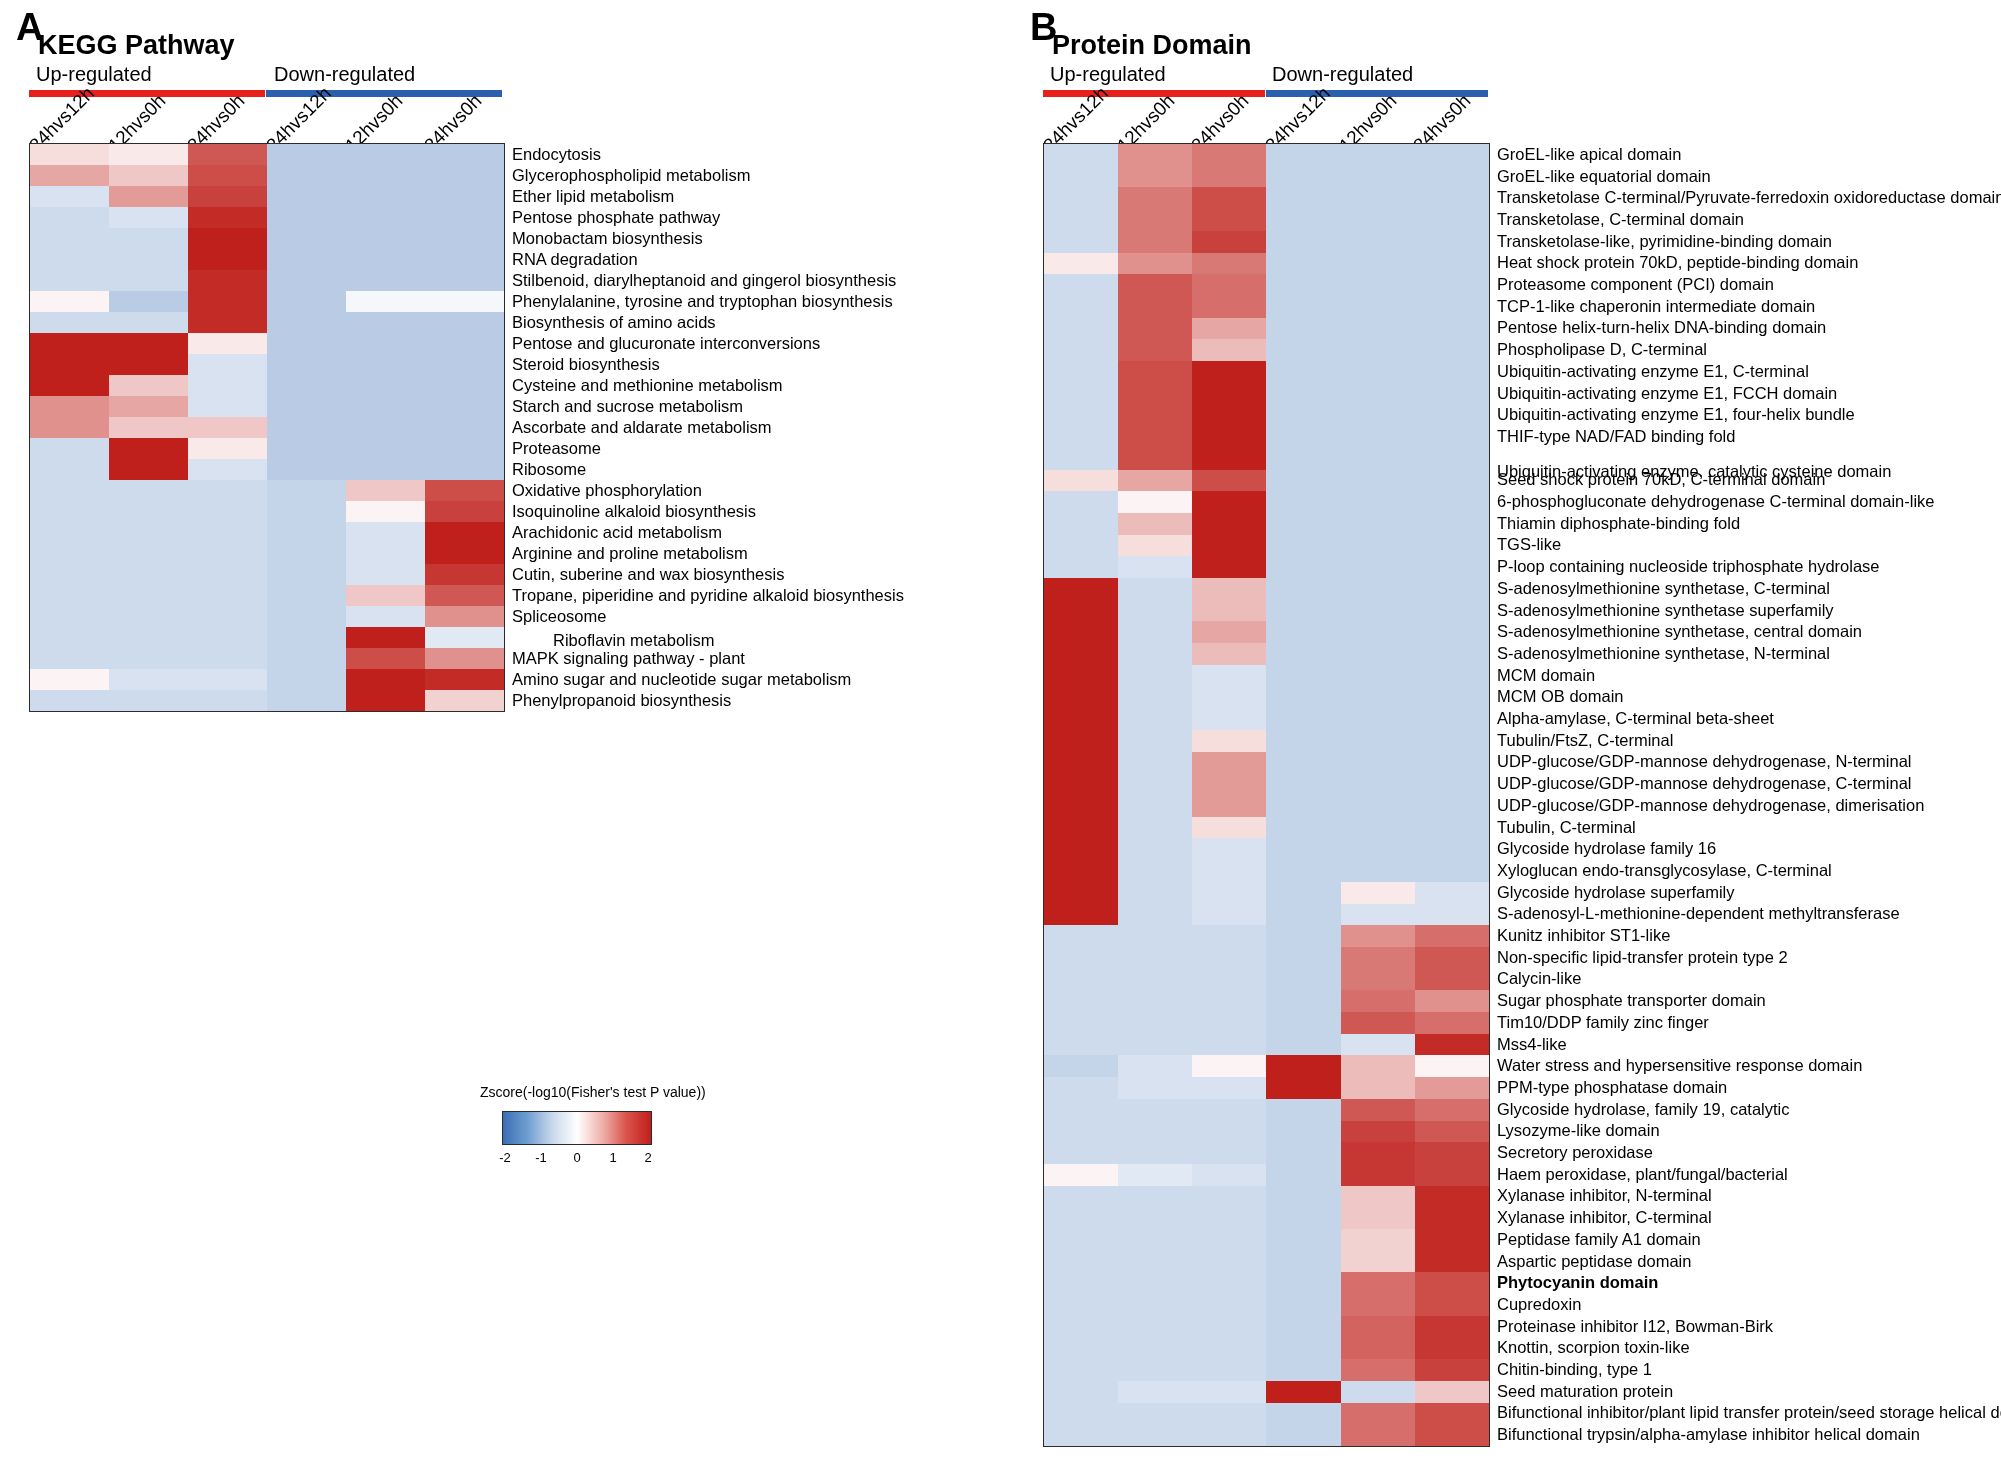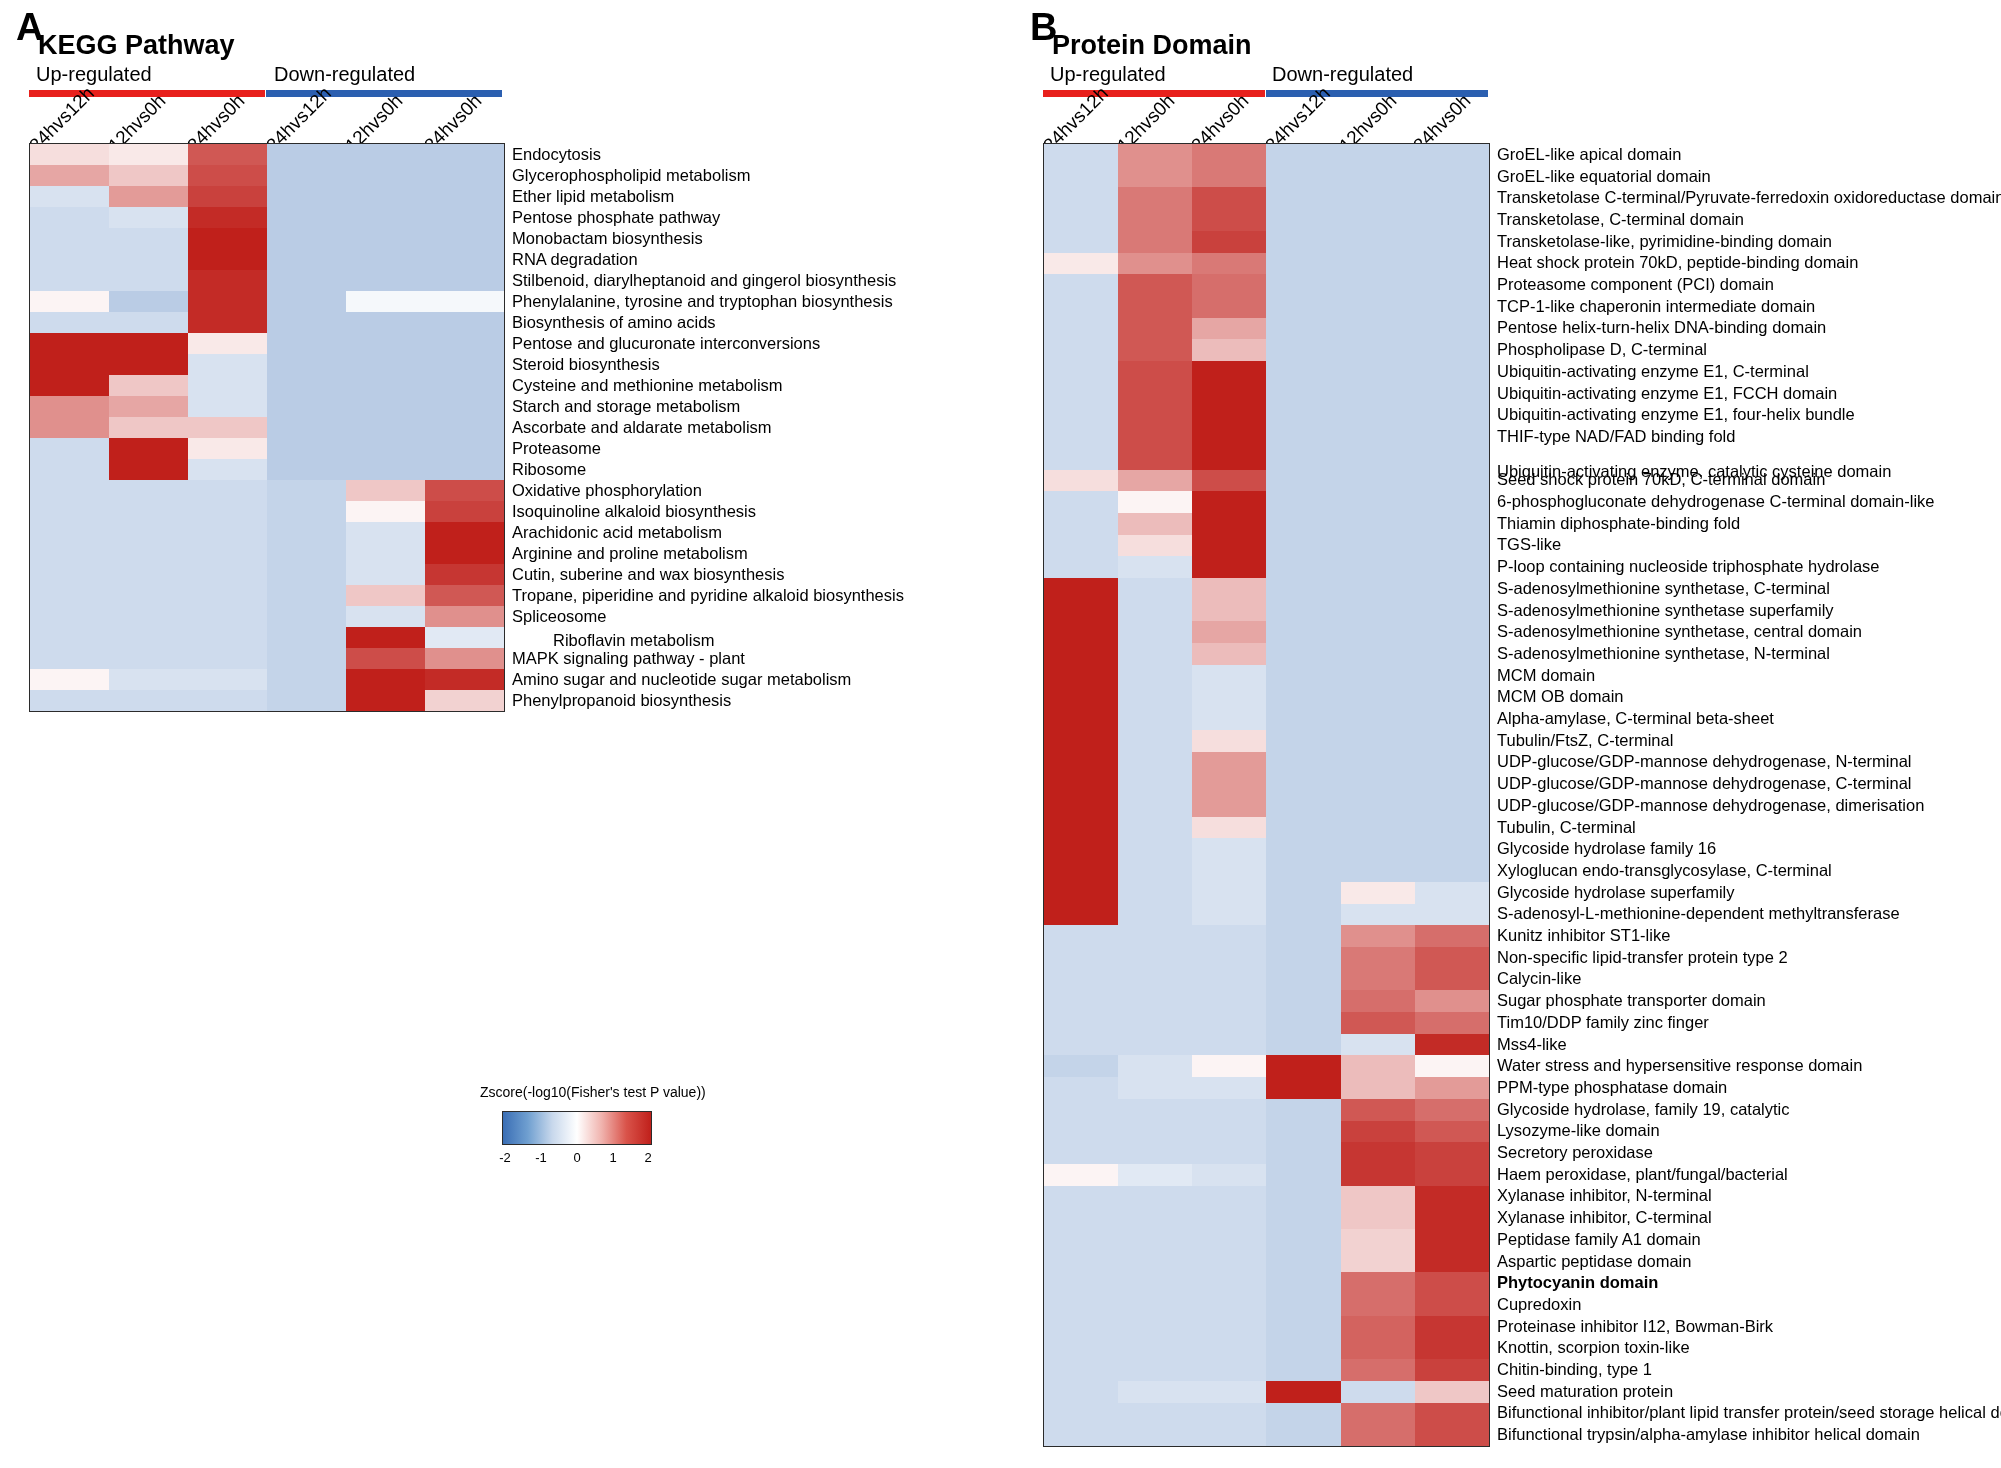--- a/index.html
+++ b/index.html
@@ -292,21 +292,21 @@
       <div class="row-label" style="top: 44.5px;">Ether lipid metabolism</div>
       <div class="row-label" style="top: 65.5px;">Pentose phosphate pathway</div>
       <div class="row-label" style="top: 86.5px;">Monobactam biosynthesis</div>
       <div class="row-label" style="top: 107.5px;">RNA degradation</div>
       <div class="row-label" style="top: 128.5px;">Stilbenoid, diarylheptanoid and gingerol biosynthesis</div>
       <div class="row-label" style="top: 149.5px;">Phenylalanine, tyrosine and tryptophan biosynthesis</div>
       <div class="row-label" style="top: 170.5px;">Biosynthesis of amino acids</div>
       <div class="row-label" style="top: 191.5px;">Pentose and glucuronate interconversions</div>
       <div class="row-label" style="top: 212.5px;">Steroid biosynthesis</div>
       <div class="row-label" style="top: 233.5px;">Cysteine and methionine metabolism</div>
-      <div class="row-label" style="top: 254.5px;">Starch and storage metabolism</div>
+      <div class="row-label" style="top: 254.5px;">Starch and sucrose metabolism</div>
       <div class="row-label" style="top: 275.5px;">Ascorbate and aldarate metabolism</div>
       <div class="row-label" style="top: 296.5px;">Proteasome</div>
       <div class="row-label" style="top: 317.5px;">Ribosome</div>
       <div class="row-label" style="top: 338.5px;">Oxidative phosphorylation</div>
       <div class="row-label" style="top: 359.5px;">Isoquinoline alkaloid biosynthesis</div>
       <div class="row-label" style="top: 380.5px;">Arachidonic acid metabolism</div>
       <div class="row-label" style="top: 401.5px;">Arginine and proline metabolism</div>
       <div class="row-label" style="top: 422.5px;">Cutin, suberine and wax biosynthesis</div>
       <div class="row-label" style="top: 443.5px;">Tropane, piperidine and pyridine alkaloid biosynthesis</div>
       <div class="row-label" style="top: 464.5px;">Spliceosome</div>

